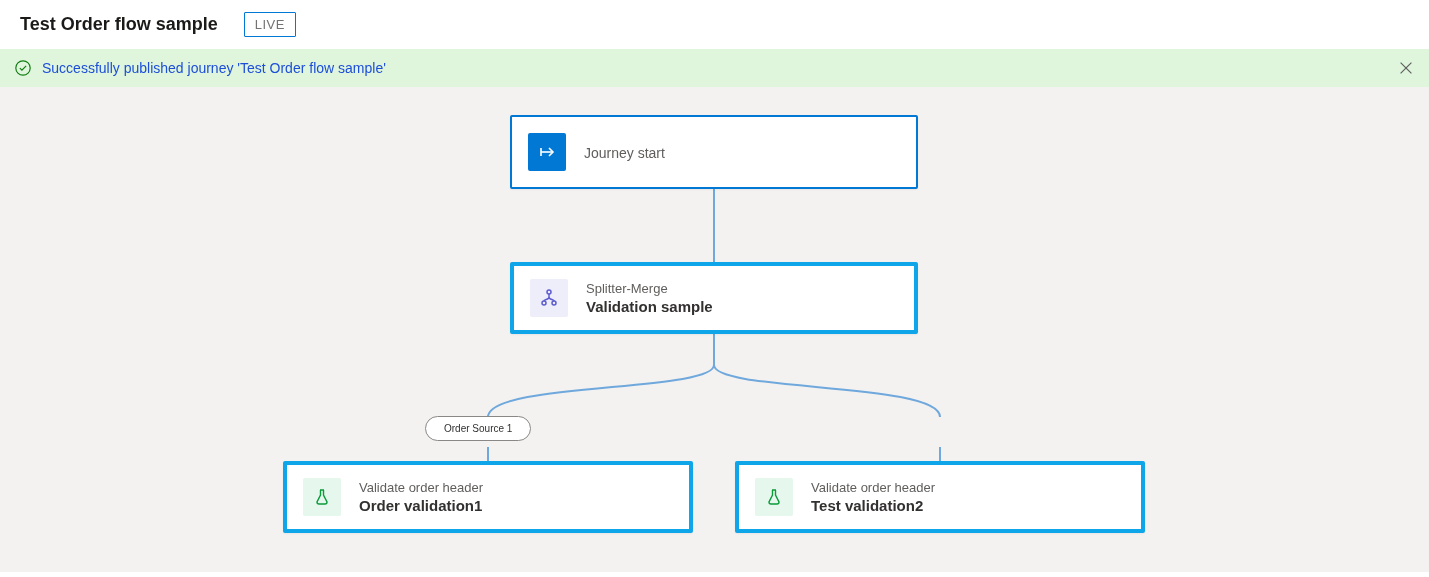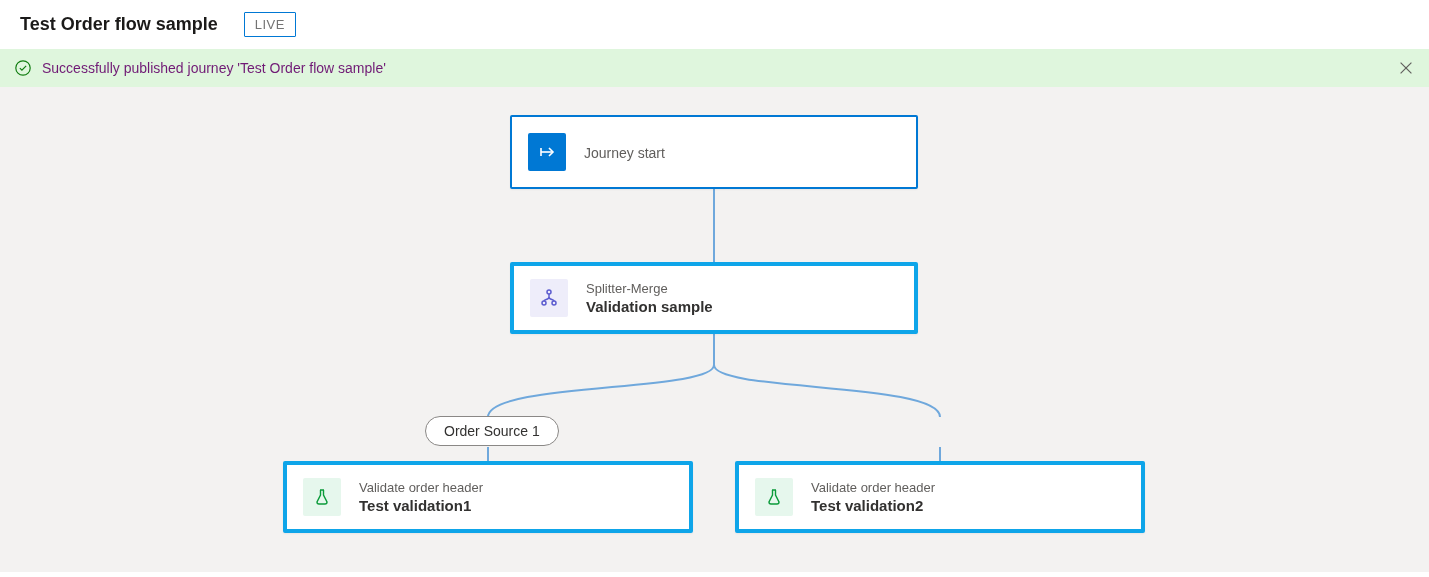--- a/index.html
+++ b/index.html
@@ -39,21 +39,21 @@
     position: relative;
   }
   .banner-icon {
     color: #107c10;
     margin-right: 10px;
     display: flex;
     align-items: center;
   }
   .banner-text {
     font-size: 14px;
-    color: #701a75;
+    color: #1d4ed8;
   }
   .banner-close {
     position: absolute;
     right: 14px;
     top: 50%;
     transform: translateY(-50%);
     color: #605e5c;
     cursor: pointer;
     display: flex;
     align-items: center;
@@ -111,21 +111,21 @@
     font-weight: 400;
     font-size: 14px;
     color: #605e5c;
   }
   .branch-label {
     position: absolute;
     background: #fff;
     border: 1px solid #8a8886;
     border-radius: 16px;
     padding: 6px 18px;
-    font-size: 14px;
+    font-size: 10px;
     color: #323130;
   }
 </style>
 </head>
 <body>
 
 <div class="header">
   <span class="header-title">Test Order flow sample</span>
   <span class="live-badge">LIVE</span>
 </div>
@@ -194,21 +194,21 @@
   </div>
 
   <div class="node" style="left:283px; top:374px; width:410px; height:72px;">
     <div class="node-icon-box node-icon-validate">
       <svg width="20" height="20" viewBox="0 0 20 20" stroke="#0b9b3a" stroke-width="1.4" fill="none">
         <path d="M8 3 L12 3 M8.5 3 L8.5 8 L5 15 A2 2 0 0 0 7 17 L13 17 A2 2 0 0 0 15 15 L11.5 8 L11.5 3"></path>
       </svg>
     </div>
     <div>
       <div class="node-type">Validate order header</div>
-      <div class="node-title">Test validation1</div>
+      <div class="node-title">Order validation1</div>
     </div>
   </div>
 
   <div class="node" style="left:735px; top:374px; width:410px; height:72px;">
     <div class="node-icon-box node-icon-validate">
       <svg width="20" height="20" viewBox="0 0 20 20" stroke="#0b9b3a" stroke-width="1.4" fill="none">
         <path d="M8 3 L12 3 M8.5 3 L8.5 8 L5 15 A2 2 0 0 0 7 17 L13 17 A2 2 0 0 0 15 15 L11.5 8 L11.5 3"></path>
       </svg>
     </div>
     <div>

